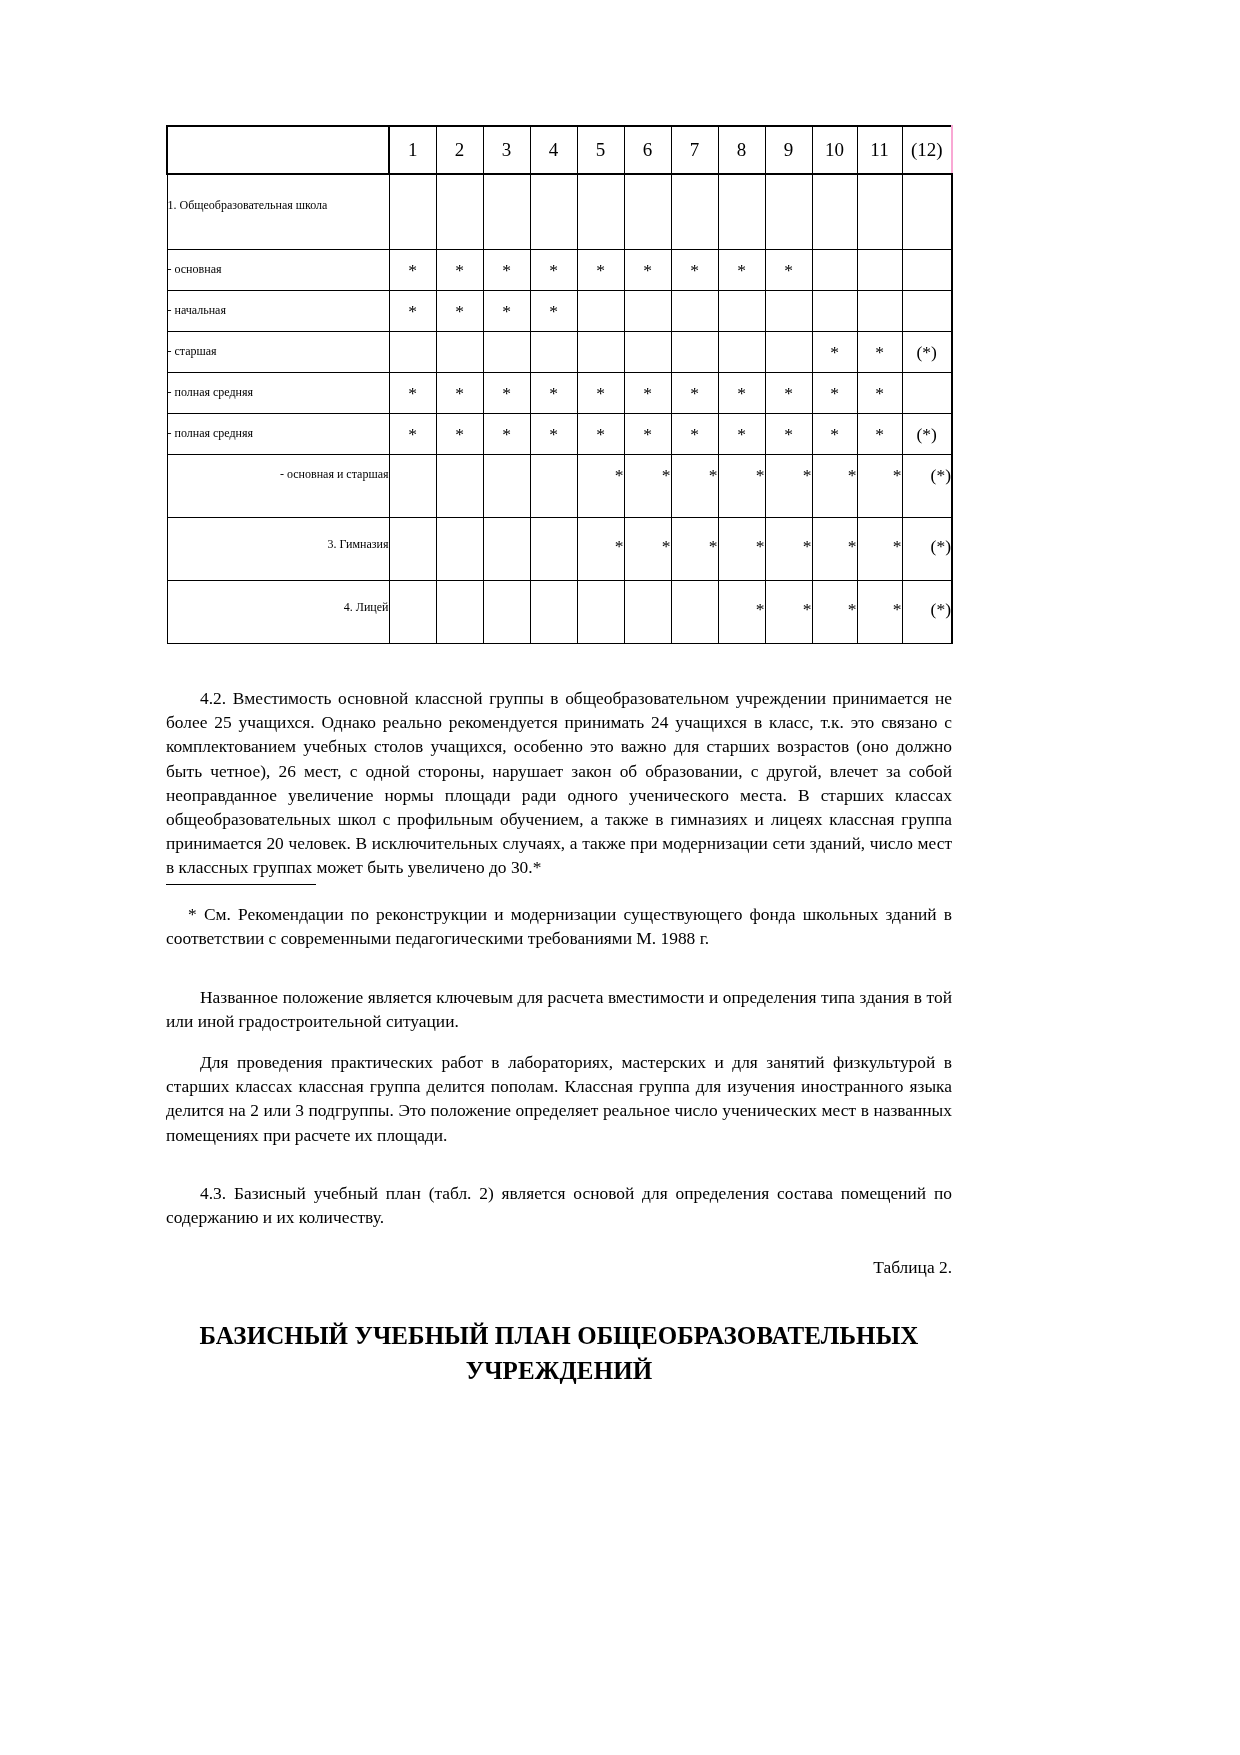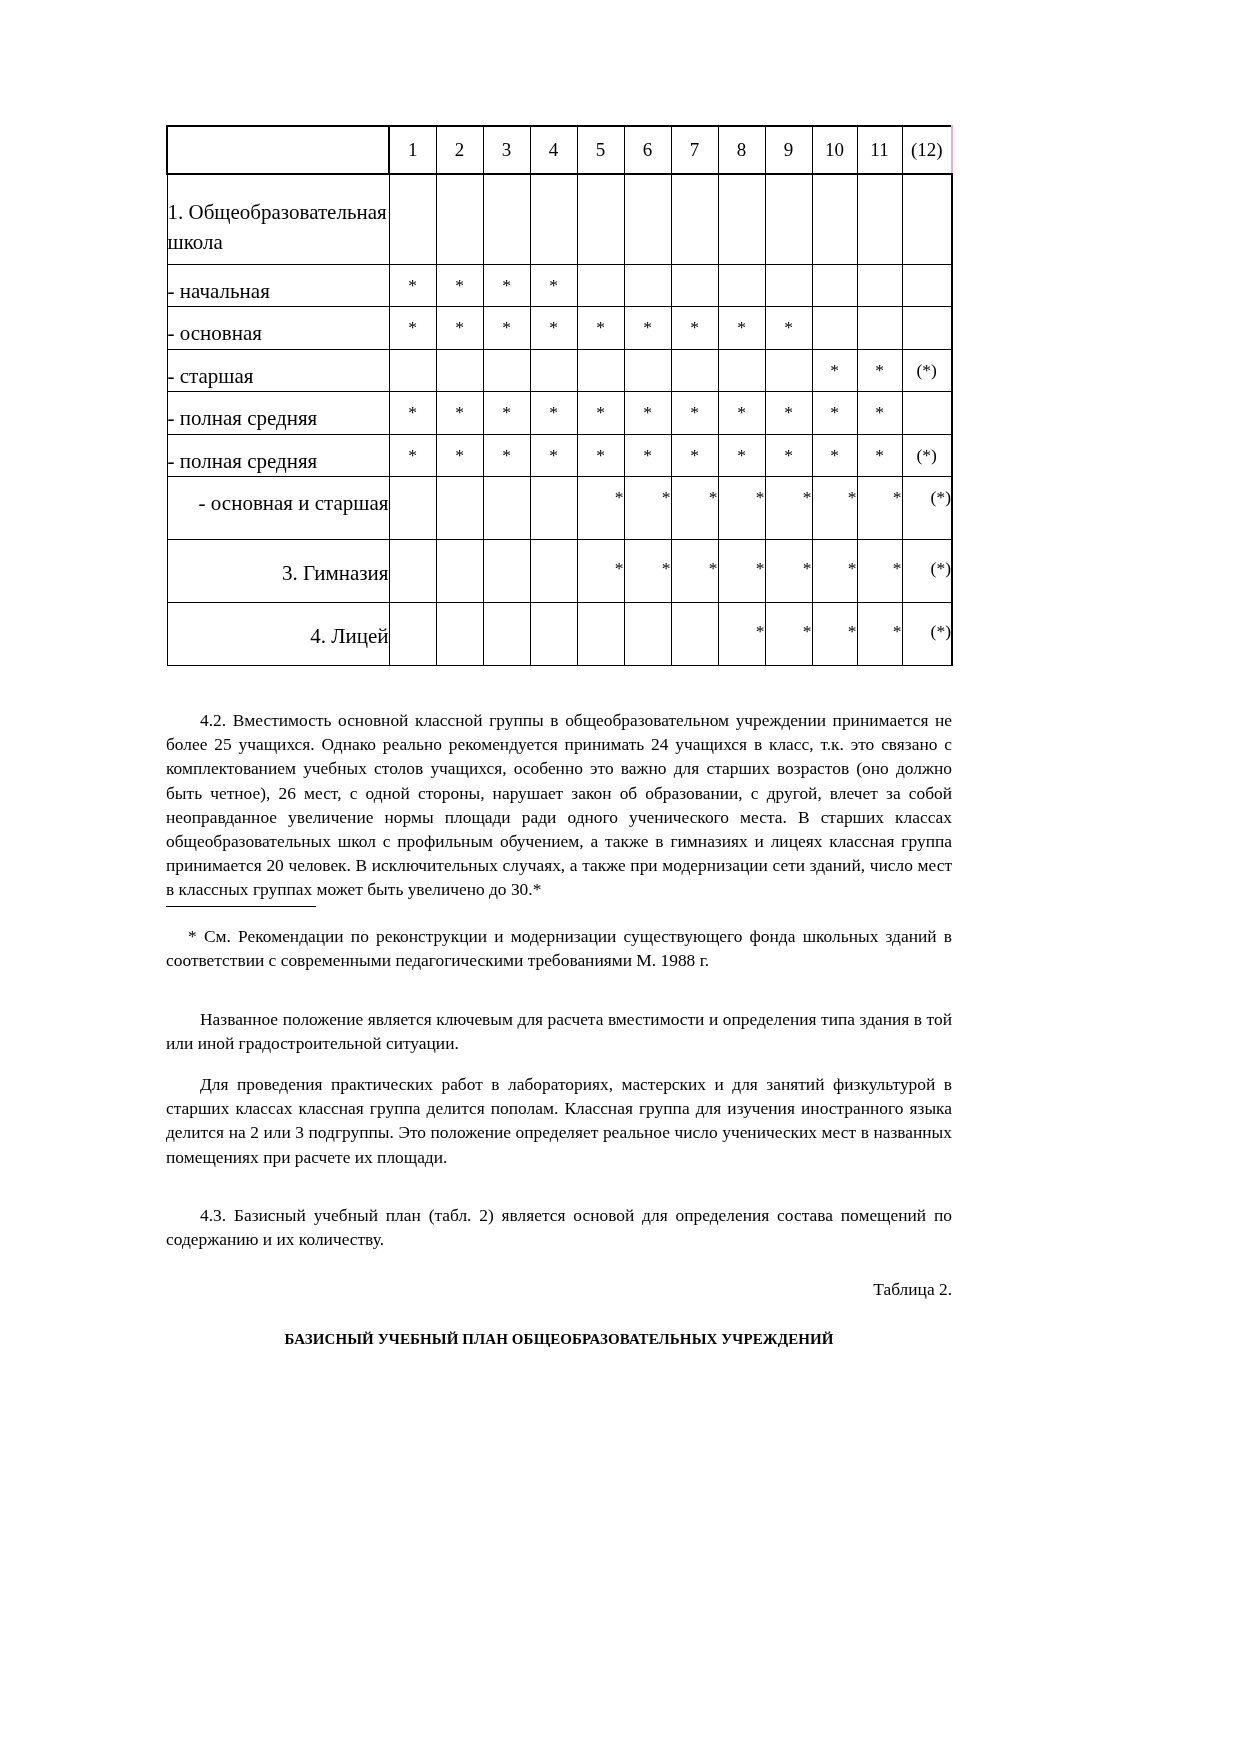--- a/index.html
+++ b/index.html
@@ -56,21 +56,21 @@
   }
   .grp-first td {
     border-top: 2px solid #000;
   }
   .grp-last td {
     border-bottom: 2px solid #000;
   }
   td.rowlabel {
     border-left: 2px solid #000;
     padding: 0 6px 0 12px;
-    font-size: 21px;
+    font-size: 12px;
     line-height: 1.45;
     vertical-align: top;
   }
   td.mark {
     text-align: center;
     font-size: 17.5px;
     line-height: 1;
   }
   td.mark.last {
     border-right: 2px solid #000;
@@ -113,22 +113,22 @@
     text-align: justify;
   }
   .tbl-caption {
     text-align: right;
     font-size: 17.4px;
     margin-top: 26px;
   }
   .doc-title {
     text-align: center;
     font-weight: bold;
-    font-size: 15px;
-    margin-top: 28px;
+    font-size: 25px;
+    margin-top: 40px;
     letter-spacing: 0.1px;
   }
 </style>
 </head>
 <body>
 
 <div class="page">
 
   <table class="matrix">
     <colgroup>
@@ -178,20 +178,62 @@
         <td class="mark thickL"></td>
         <td class="mark thickL"></td>
         <td class="mark thickL"></td>
         <td class="mark"></td>
         <td class="mark"></td>
         <td class="mark last"></td>
       </tr>
 
       <tr class="r-norm">
         <td class="rowlabel">
+            <span class="cellpad">- основная</span>
+          </td>
+        <td class="mark thickL">
+            <span class="markpad">*</span>
+          </td>
+        <td class="mark thickL">
+            <span class="markpad">*</span>
+          </td>
+        <td class="mark">
+            <span class="markpad">*</span>
+          </td>
+        <td class="mark">
+            <span class="markpad">*</span>
+          </td>
+        <td class="mark thickL">
+            <span class="markpad">*</span>
+          </td>
+        <td class="mark">
+            <span class="markpad">*</span>
+          </td>
+        <td class="mark thickL">
+            <span class="markpad">*</span>
+          </td>
+        <td class="mark thickL">
+            <span class="markpad">*</span>
+          </td>
+        <td class="mark thickL">
+            <span class="markpad">*</span>
+          </td>
+        <td class="mark">
+            <span class="markpad"></span>
+          </td>
+        <td class="mark">
+            <span class="markpad"></span>
+          </td>
+        <td class="mark last">
+            <span class="markpad"></span>
+          </td>
+      </tr>
+
+      <tr class="r-norm">
+        <td class="rowlabel">
             <span class="cellpad">- начальная</span>
           </td>
         <td class="mark thickL">
             <span class="markpad">*</span>
           </td>
         <td class="mark thickL">
             <span class="markpad">*</span>
           </td>
         <td class="mark">
             <span class="markpad">*</span>
@@ -206,62 +248,20 @@
             <span class="markpad"></span>
           </td>
         <td class="mark thickL">
             <span class="markpad"></span>
           </td>
         <td class="mark thickL">
             <span class="markpad"></span>
           </td>
         <td class="mark thickL">
             <span class="markpad"></span>
-          </td>
-        <td class="mark">
-            <span class="markpad"></span>
-          </td>
-        <td class="mark">
-            <span class="markpad"></span>
-          </td>
-        <td class="mark last">
-            <span class="markpad"></span>
-          </td>
-      </tr>
-
-      <tr class="r-norm">
-        <td class="rowlabel">
-            <span class="cellpad">- основная</span>
-          </td>
-        <td class="mark thickL">
-            <span class="markpad">*</span>
-          </td>
-        <td class="mark thickL">
-            <span class="markpad">*</span>
-          </td>
-        <td class="mark">
-            <span class="markpad">*</span>
-          </td>
-        <td class="mark">
-            <span class="markpad">*</span>
-          </td>
-        <td class="mark thickL">
-            <span class="markpad">*</span>
-          </td>
-        <td class="mark">
-            <span class="markpad">*</span>
-          </td>
-        <td class="mark thickL">
-            <span class="markpad">*</span>
-          </td>
-        <td class="mark thickL">
-            <span class="markpad">*</span>
-          </td>
-        <td class="mark thickL">
-            <span class="markpad">*</span>
           </td>
         <td class="mark">
             <span class="markpad"></span>
           </td>
         <td class="mark">
             <span class="markpad"></span>
           </td>
         <td class="mark last">
             <span class="markpad"></span>
           </td>

